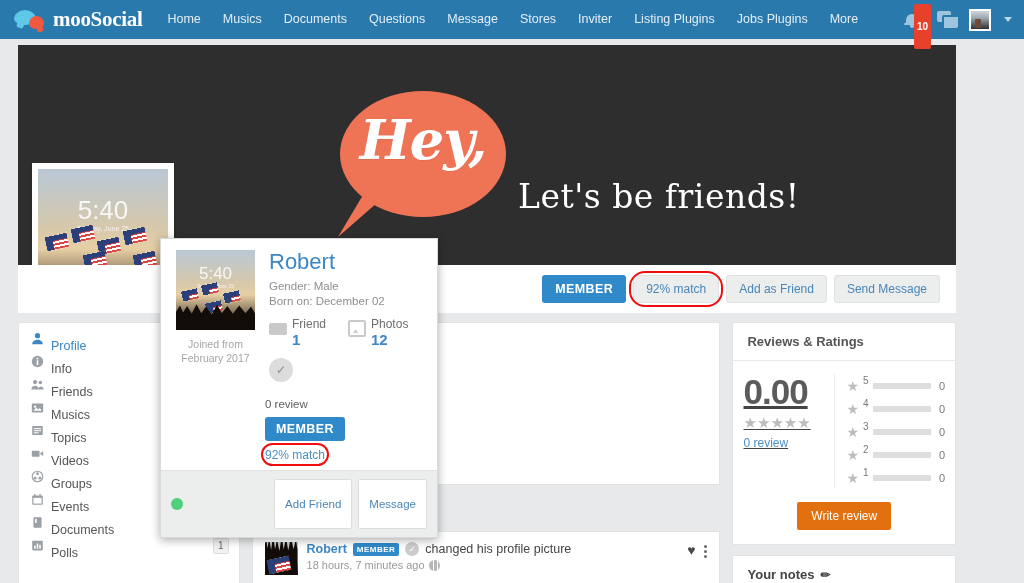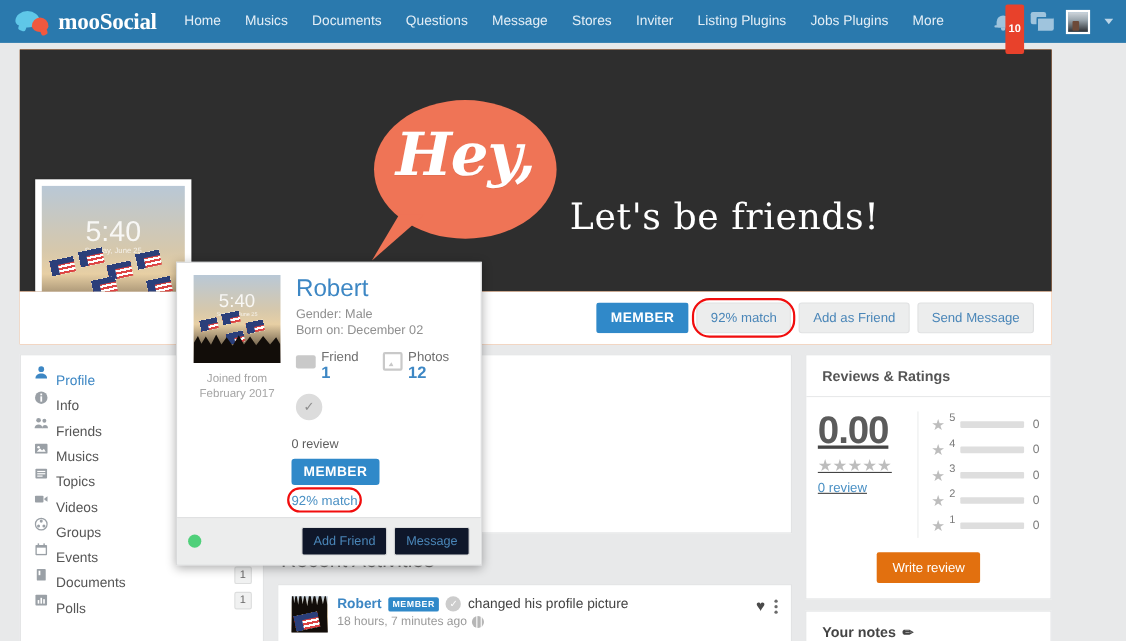--- a/index.html
+++ b/index.html
@@ -232,21 +232,21 @@
   .hc-mid{ padding:0 12px 8px 104px; }
   .hc-review{ font-size:11.5px;color:#5d5d5d; margin-top:10px;}
   .hc-member{ display:inline-block;background:#3089c9;color:#fff;font-weight:bold;font-size:12.5px;letter-spacing:.4px;padding:5px 11px;border-radius:3px;margin-top:7px;cursor:pointer;}
   .hc-match{ color:#4a90c4;font-size:12px;margin-top:7px;display:inline-block;cursor:pointer;}
   .hc-foot{
     background:#eceded; border-top:1px solid #e0e1e2; padding:8px 10px;
     display:flex; align-items:center;
   }
   .hc-dot{ width:12px;height:12px;border-radius:50%;background:#4fd07a; }
   .hc-foot-btns{ margin-left:auto; display:flex; gap:6px; }
-  .hc-btn{ background:#0f172a;color:#4a86b8;font-size:11.5px;padding:6px 10px;border:1px solid #dcdddd;border-radius:2px;cursor:pointer;}
+  .hc-btn{ background:#ffffff;color:#4a86b8;font-size:11.5px;padding:18px 10px;border:1px solid #dcdddd;border-radius:2px;cursor:pointer;}
   .notes-head{ padding:11px 14px; font-size:13px; font-weight:bold; color:#444; display:flex; align-items:center; gap:6px;}
   .pencil{ font-size:12px; }
 </style>
 </head>
 <body>
 
 <div class="topnav">
   <div class="brand">
     <div class="brand-bubbles">
       <span class="bub bub1"></span>

